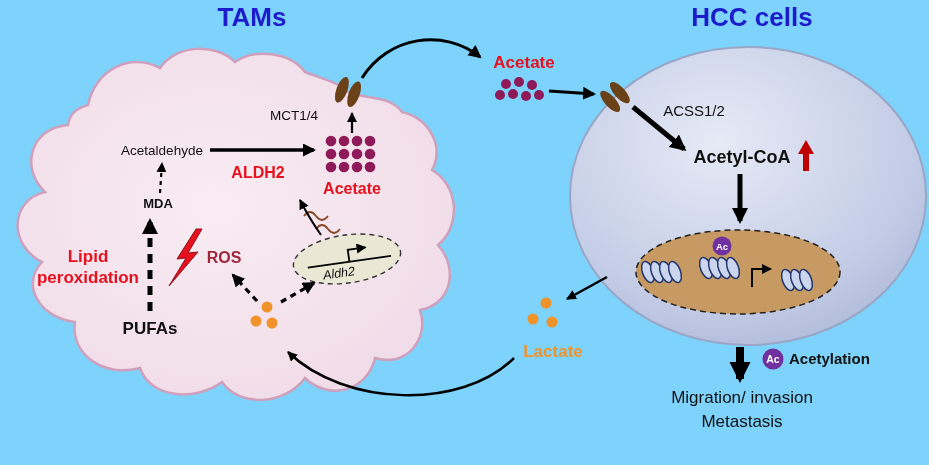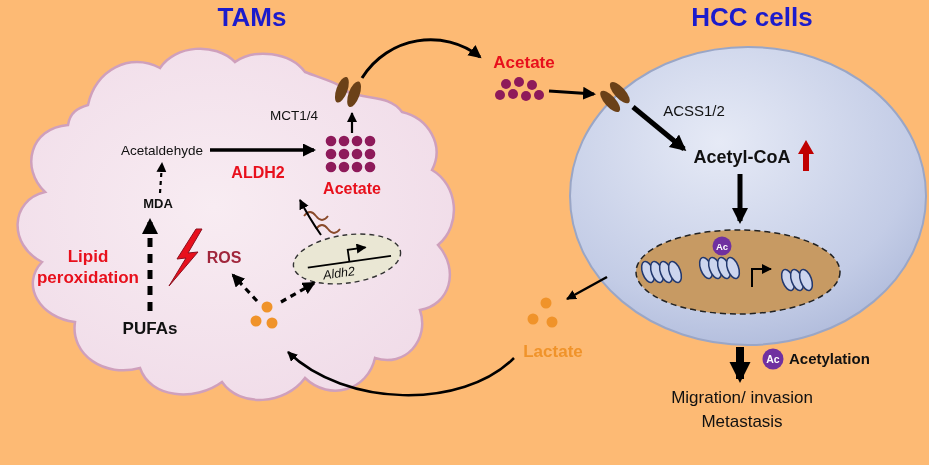--- a/index.html
+++ b/index.html
@@ -9,21 +9,21 @@
     --acetate_dot:#8e1a5a;
     --orange:#f0932a;
     --transporter_brown:#6b4118;
     --purple:#7030a0;
     --tam_stroke:#cfa0bc;
     --hcc_stroke:#9aa6c6;
     --nucleus_fill:#c79a63;
     --red_up_arrow:#c00000;
   }
   html,body{margin:0;padding:0;background:#fff;}
-  .figure{position:relative;width:929px;height:465px;background:#fdba74;overflow:hidden;
+  .figure{position:relative;width:929px;height:465px;background:#7dd3fc;overflow:hidden;
           font-family:"Liberation Sans",sans-serif;}
   svg{position:absolute;left:0;top:0;}
   text{font-family:"Liberation Sans",sans-serif;}
   .title{font-size:26px;font-weight:bold;fill:var(--title_blue);}
   .blk-sm{font-size:13.5px;fill:#111;}
   .blk-md{font-size:15px;fill:#111;}
   .blk-lg{font-size:17px;fill:#111;}
   .bold{font-weight:bold;}
   .redtxt{fill:var(--red);font-weight:bold;}
   .f16{font-size:16px;}

